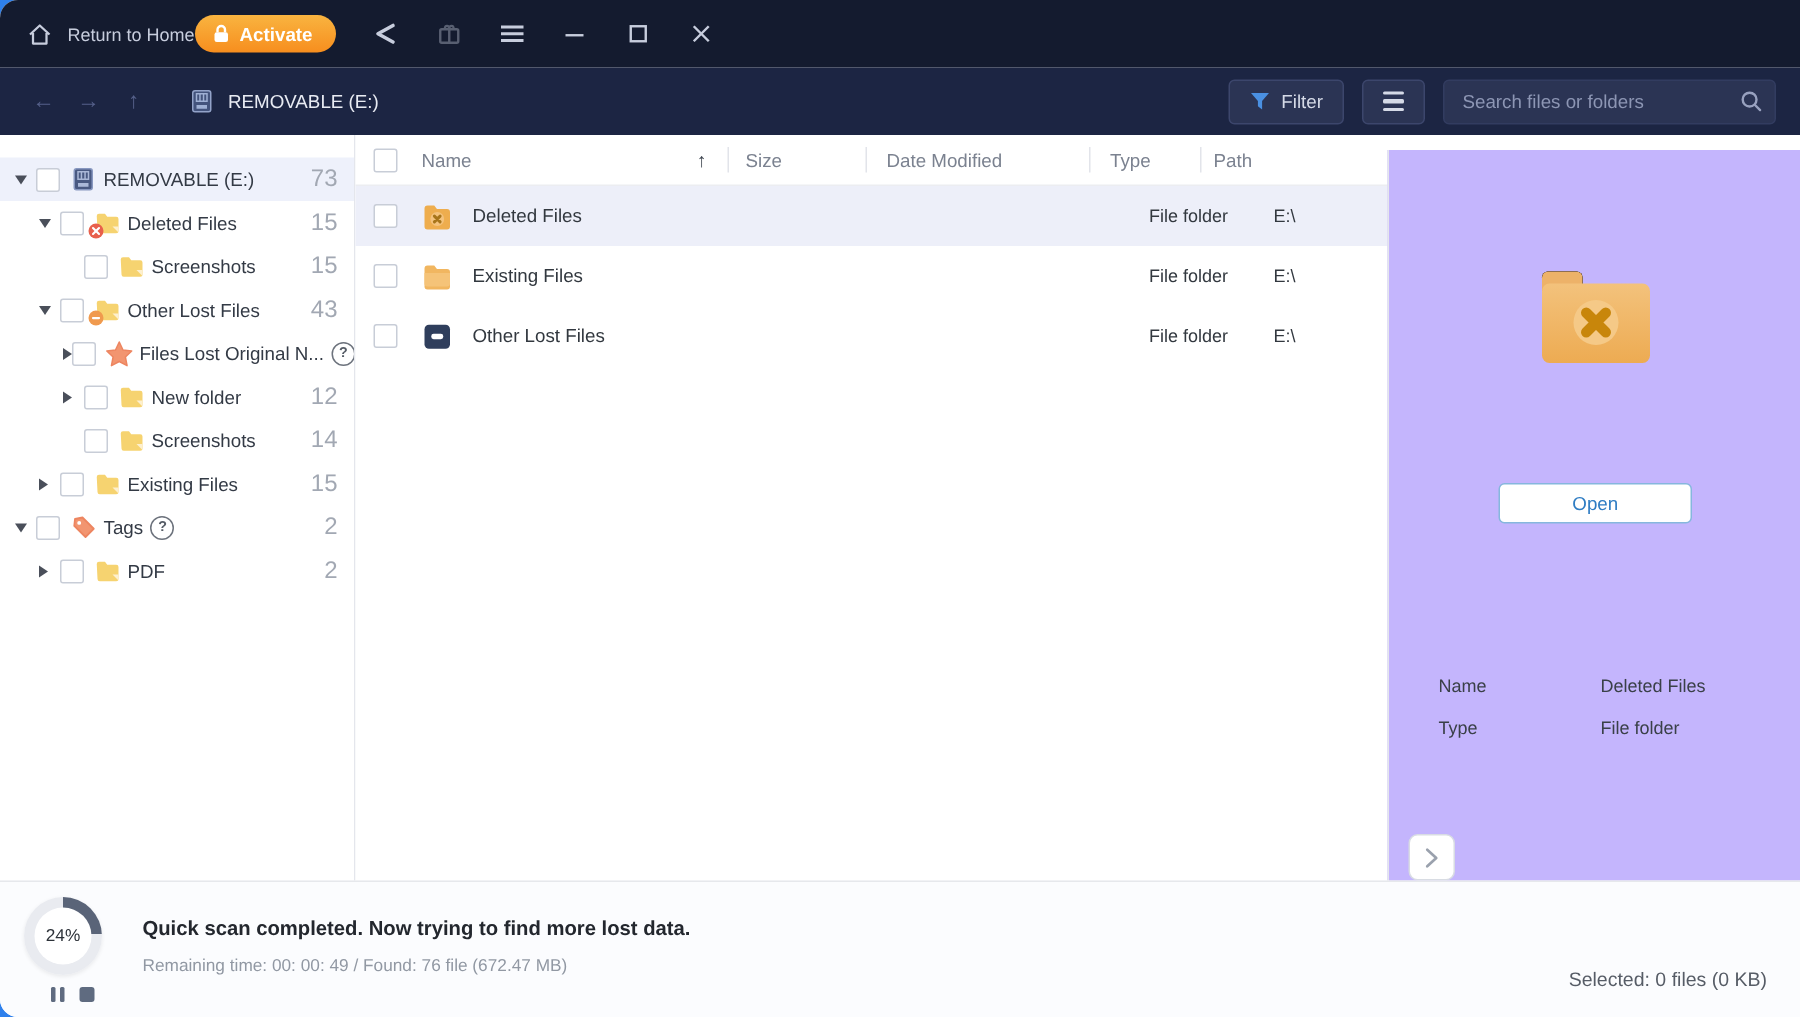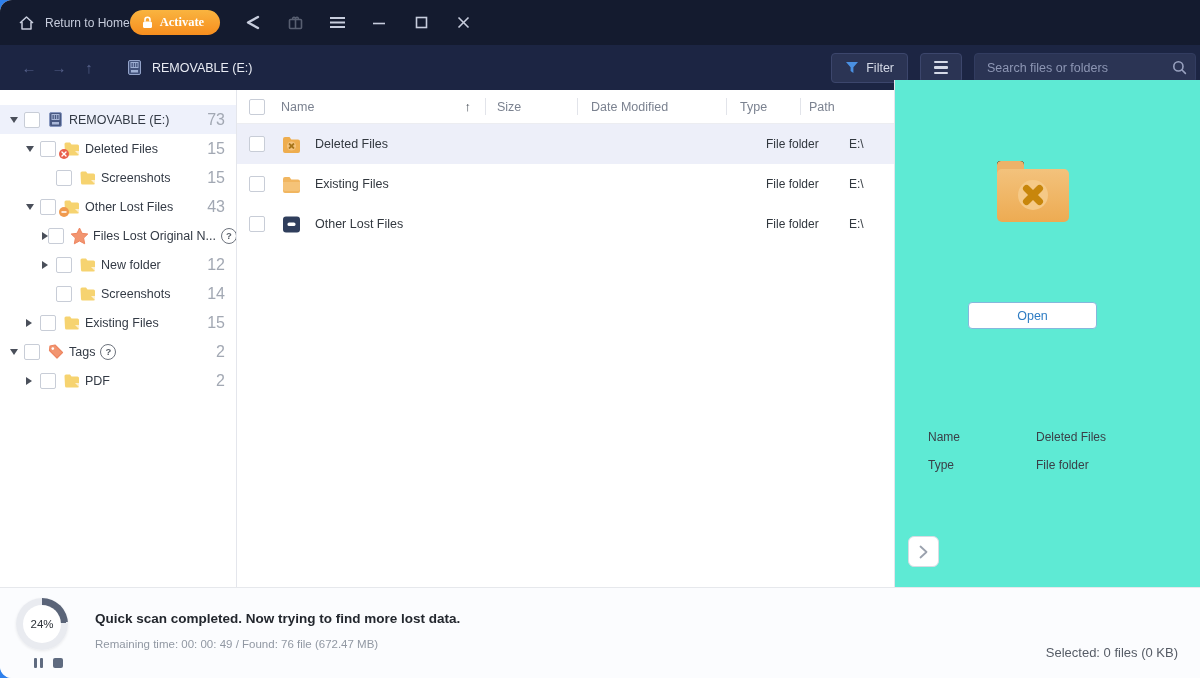--- a/index.html
+++ b/index.html
@@ -7,33 +7,33 @@
          font-family:"Liberation Sans",sans-serif;-webkit-font-smoothing:antialiased;}
   .window{position:absolute;inset:0;border-radius:12px 0 0 12px;overflow:hidden;background:#ffffff;}
 
   
   .titlebar{position:absolute;left:0;top:0;right:0;height:45px;background:#141b2f;
             display:flex;align-items:center;}
   .tb-left{display:flex;align-items:center;gap:10px;padding-left:18px;}
   .tb-home-label{color:#c7cddd;font-size:12px;}
   .tb-right{display:flex;align-items:center;gap:24px;padding-right:20px;}
   .activate-btn{display:flex;align-items:center;gap:7px;background:linear-gradient(180deg,#f9b440,#f78e1e);
-                border:none;border-radius:13px;height:25px;padding:0 16px 0 12px;cursor:pointer;font-family:Liberation Serif, serif;}
+                border:none;border-radius:13px;height:25px;padding:0 16px 0 12px;cursor:pointer;}
   .activate-btn span{color:#ffffff;font-size:12.5px;font-weight:bold;}
   .win-icon{display:flex;align-items:center;justify-content:center;width:18px;height:18px;cursor:pointer;}
   .dim{opacity:.38;}
 
   
   .navbar{position:absolute;left:0;top:45px;right:0;height:45px;background:#1c2543;
           display:flex;align-items:center;justify-content:space-between;}
   .nv-left{display:flex;align-items:center;padding-left:14px;}
   .nav-arrow{width:30px;text-align:center;color:#55608a;font-size:15px;cursor:default;}
   .loc{display:flex;align-items:center;gap:9px;margin-left:22px;}
   .loc-label{color:#e8ebf3;font-size:12.5px;}
-  .nv-right{display:flex;align-items:center;gap:12px;padding-right:4px;}
+  .nv-right{display:flex;align-items:center;gap:12px;padding-right:16px;}
   .nv-btn{display:flex;align-items:center;gap:7px;height:30px;padding:0 13px;background:#2b3454;
           border:1px solid #3c466c;border-radius:4px;cursor:pointer;}
   .nv-btn .lbl{color:#d5dae7;font-size:12.5px;}
   .burger{display:flex;flex-direction:column;gap:3px;}
   .burger i{display:block;width:14px;height:2.5px;background:#d5dae7;border-radius:1px;}
   .searchbox{position:relative;width:222px;height:30px;}
   .searchbox input{width:100%;height:100%;box-sizing:border-box;background:#2b3454;border:1px solid #323c60;
                    border-radius:4px;color:#cdd3e3;font-size:12.5px;padding:0 30px 0 12px;outline:none;
                    font-family:"Liberation Sans",sans-serif;}
   .searchbox input::placeholder{color:#8d96b4;}
@@ -71,21 +71,21 @@
   .c-type{width:74px;padding-left:14px;}
   .c-path{flex:1;padding-left:9px;}
   .sort-arrow{margin-left:auto;margin-right:14px;color:#3f4650;font-size:13px;}
   .frow{display:flex;align-items:center;height:40px;cursor:pointer;}
   .frow.sel{background:#edeff9;}
   .frow:first-of-type{margin-top:5px;}
   .fname{display:flex;align-items:center;gap:13px;font-size:12.5px;color:#32383f;}
   .fcell{font-size:12px;color:#32383f;}
 
   
-  .preview{position:absolute;right:0;top:80px;width:306px;bottom:90px;background:#5eead4;border-left:1px solid #e4e6ec;box-sizing:border-box;}
+  .preview{position:absolute;right:0;top:100px;width:275px;bottom:90px;background:#c4b5fd;border-left:1px solid #e4e6ec;box-sizing:border-box;}
   .pv-icon{position:absolute;left:95px;top:78px;}
   .open-btn{position:absolute;left:73px;top:222px;width:129px;height:27px;background:#fff;border:1px solid #86b7dd;
             border-radius:4px;color:#2e7cc3;font-size:12.5px;cursor:pointer;font-family:"Liberation Sans",sans-serif;}
   .pv-field{position:absolute;left:33px;display:flex;font-size:12px;color:#3a4048;}
   .pv-field .flabel{width:108px;}
   .chev-btn{position:absolute;left:13px;top:456px;width:31px;height:31px;border:1px solid #d8dce3;border-radius:6px;
             background:#fff;display:flex;align-items:center;justify-content:center;cursor:pointer;}
 
   
   .statusbar{position:absolute;left:0;right:0;bottom:0;height:90px;background:#fbfcfe;border-top:1px solid #e6e8ec;}

